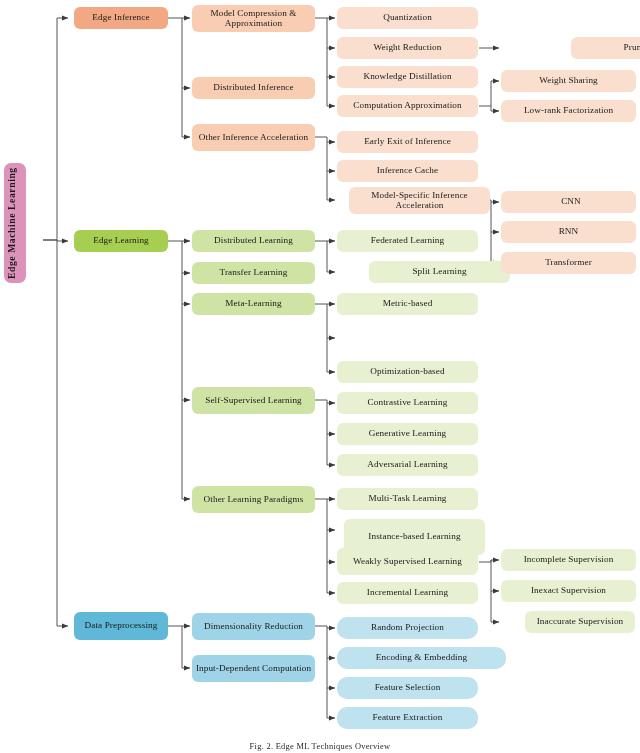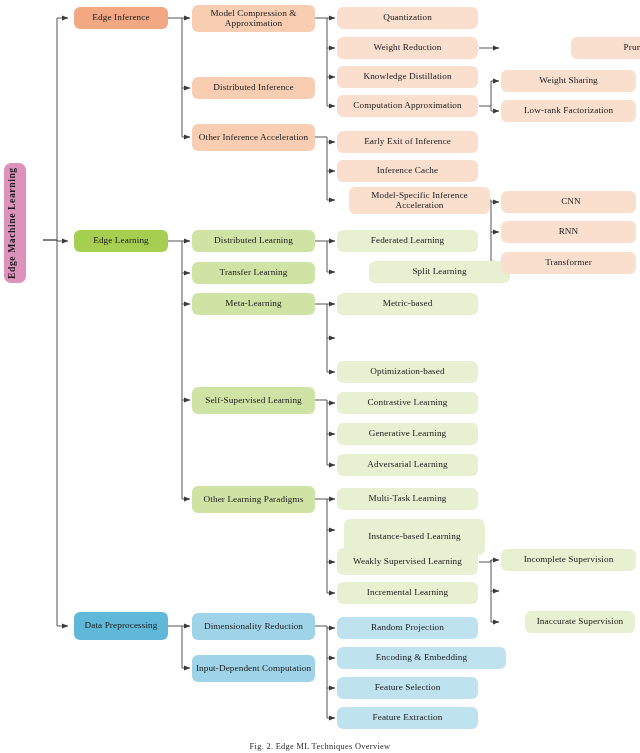--- a/index.html
+++ b/index.html
@@ -16,21 +16,21 @@
         border-radius:7px;}
   .c-root{background:#dd92bc;}
   .c-l1-orange{background:#f2a882;}
   .c-l1-green{background:#a6cf51;}
   .c-l1-blue{background:#5fb8d8;}
   .c-l2-orange{background:#f8cdb2;}
   .c-l2-green{background:#cfe3a5;}
   .c-l2-blue{background:#9fd4e8;}
   .c-l3-orange{background:#fadfcf;}
   .c-l3-green{background:#e8f0d2;}
-  .c-l3-blue{background:#bfe2ef;}
+  .c-l3-blue{background:#bfe2ef;border-radius:10px;}
   .c-l4-orange{background:#fadfcf;}
   .c-l4-green{background:#e8f0d2;}
   .caption{position:absolute;left:0;top:742px;width:640px;text-align:center;
            font-size:8.4px;color:#2a2a2a;letter-spacing:.3px;}
 </style>
 </head>
 <body>
 
 <div id="canvas">
 
@@ -235,18 +235,21 @@
   <div class="node c-l4-orange" style="left:501px;top:221px;width:135px;height:22px;">
     <span>RNN</span>
     </div>
   <div class="node c-l4-orange" style="left:501px;top:252px;width:135px;height:22px;">
     <span>Transformer</span>
     </div>
 
   <div class="node c-l4-green" style="left:501px;top:549px;width:135px;height:22px;">
     <span>Incomplete Supervision</span>
     </div>
+  <div class="node c-l4-green" style="left:501px;top:580px;width:135px;height:22px;">
+    <span>Inexact  Supervision</span>
+    </div>
   <div class="node c-l4-green" style="left:525px;top:611px;width:110px;height:22px;">
     <span>Inaccurate Supervision</span>
     </div>
 
   <div class="caption">Fig. 2.   Edge ML Techniques Overview</div>
 </div>
 
 </body></html>

